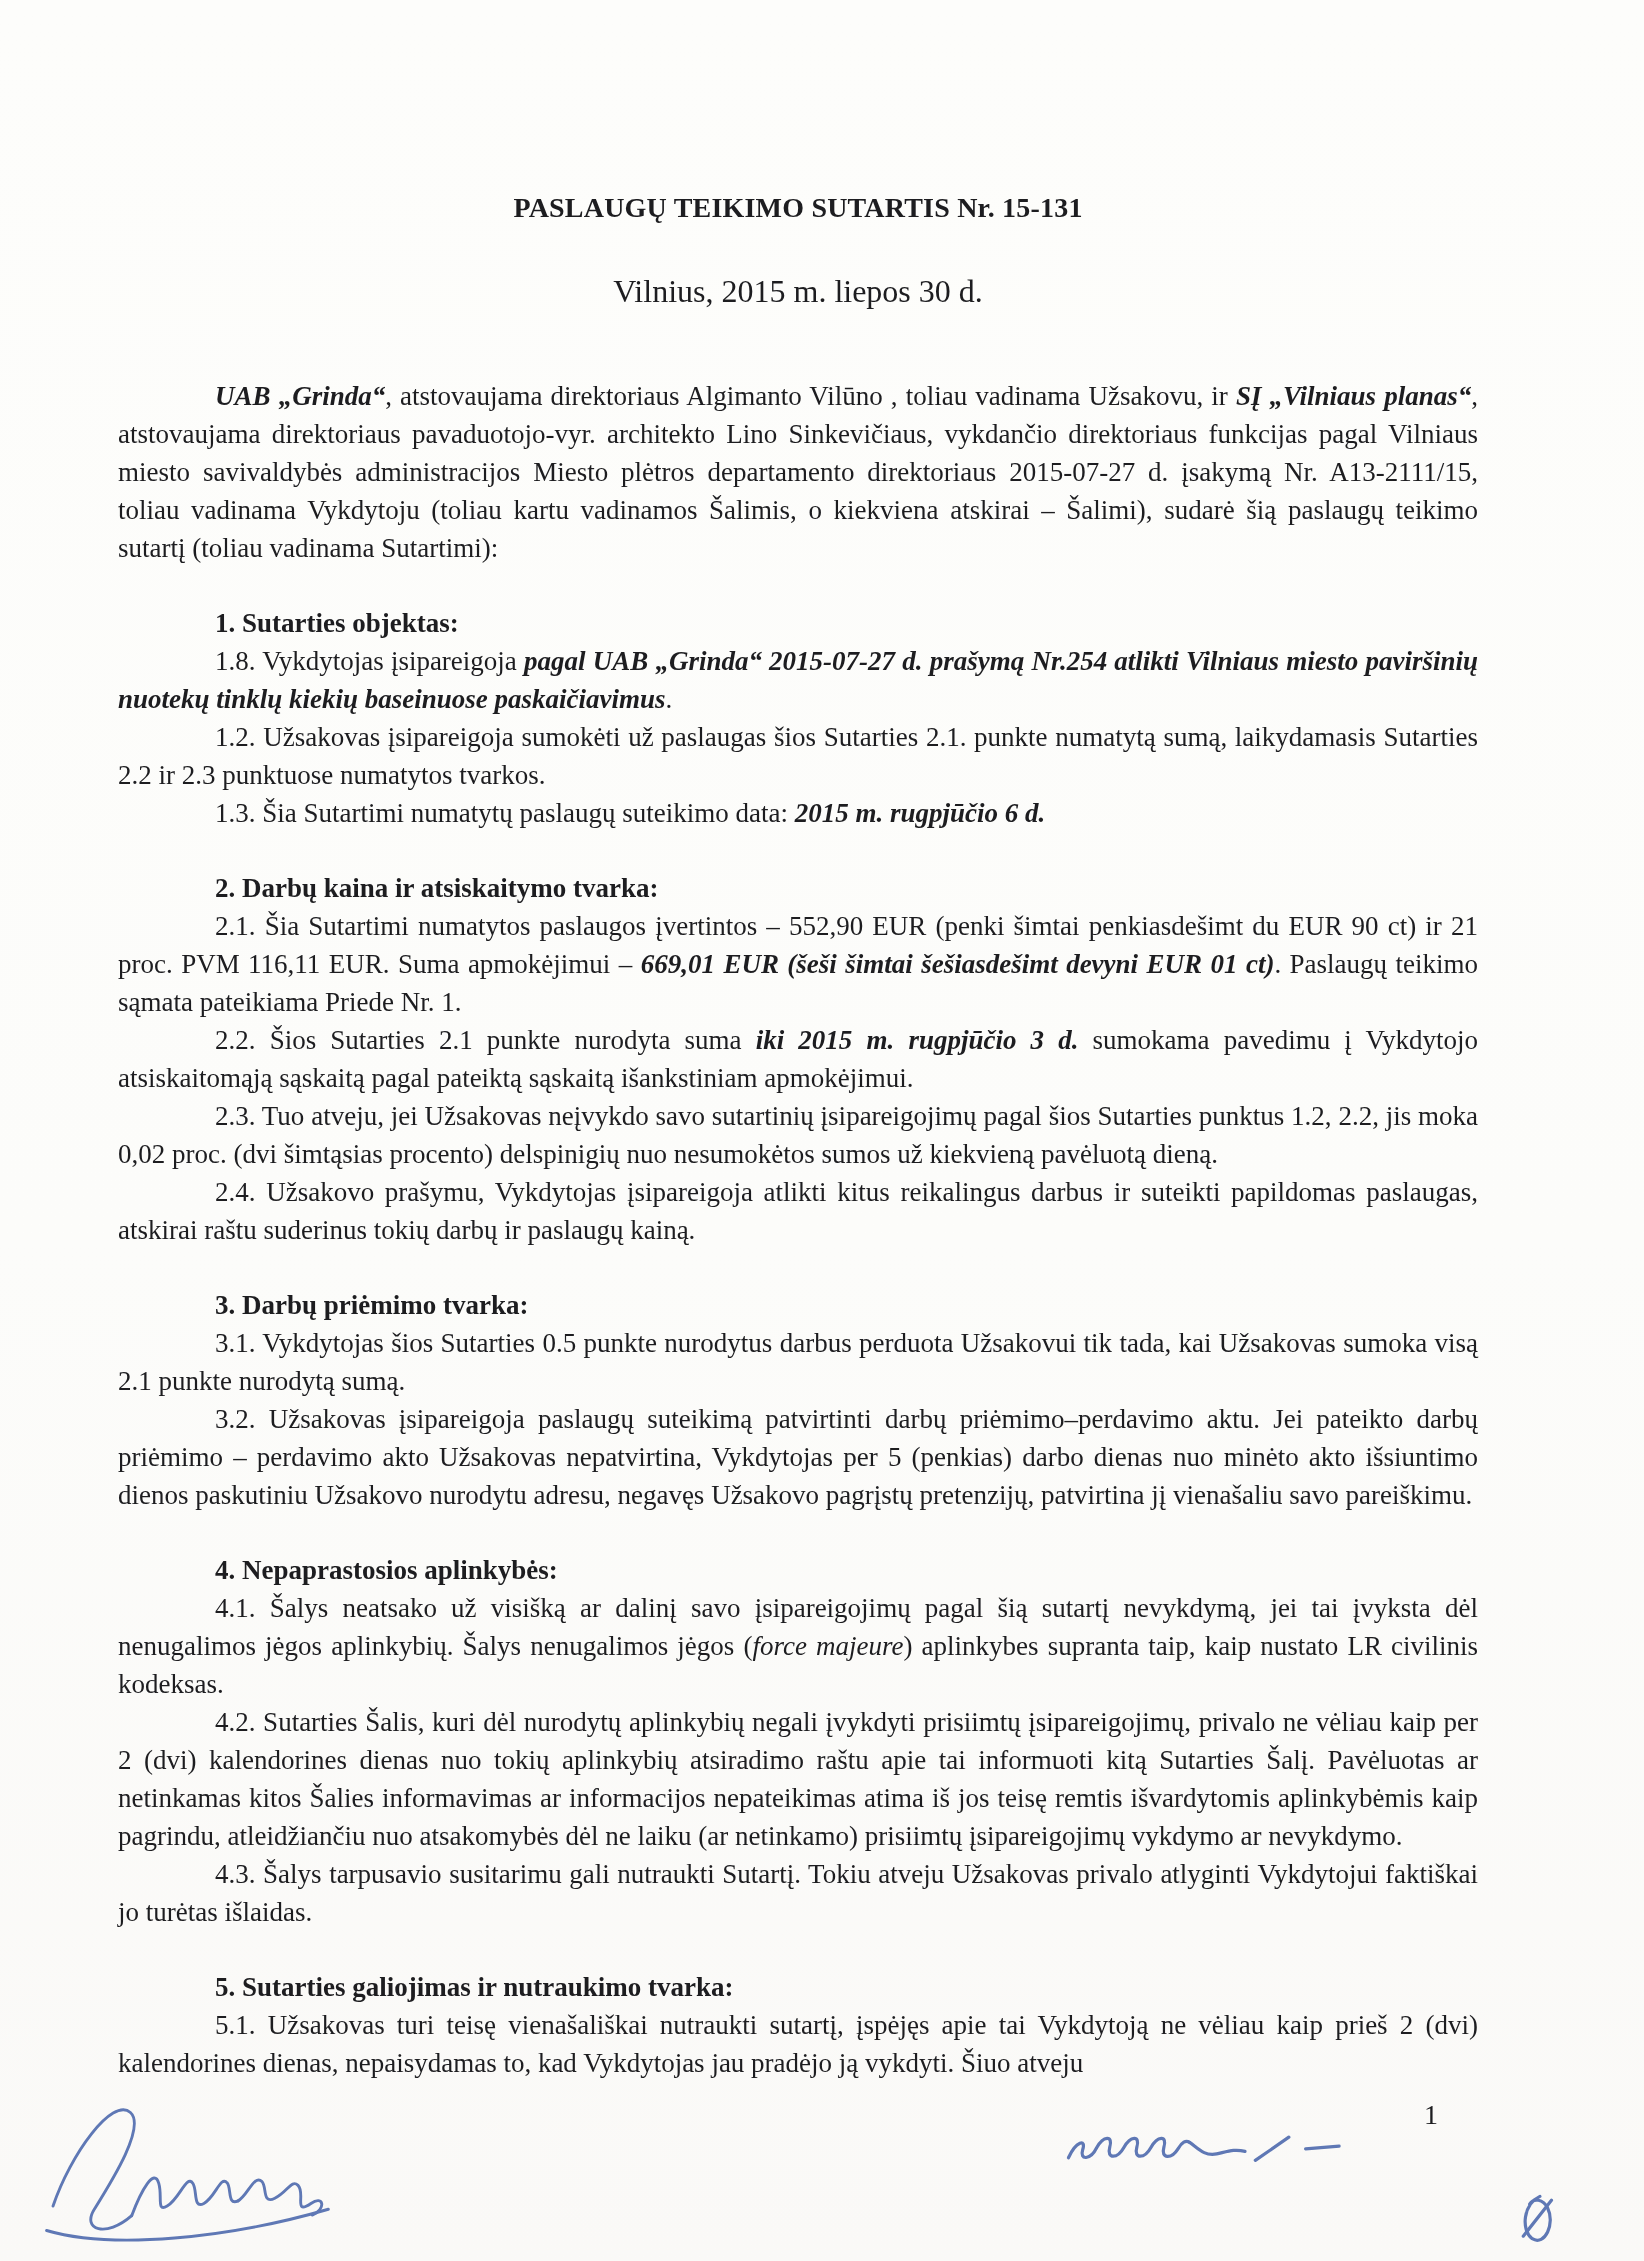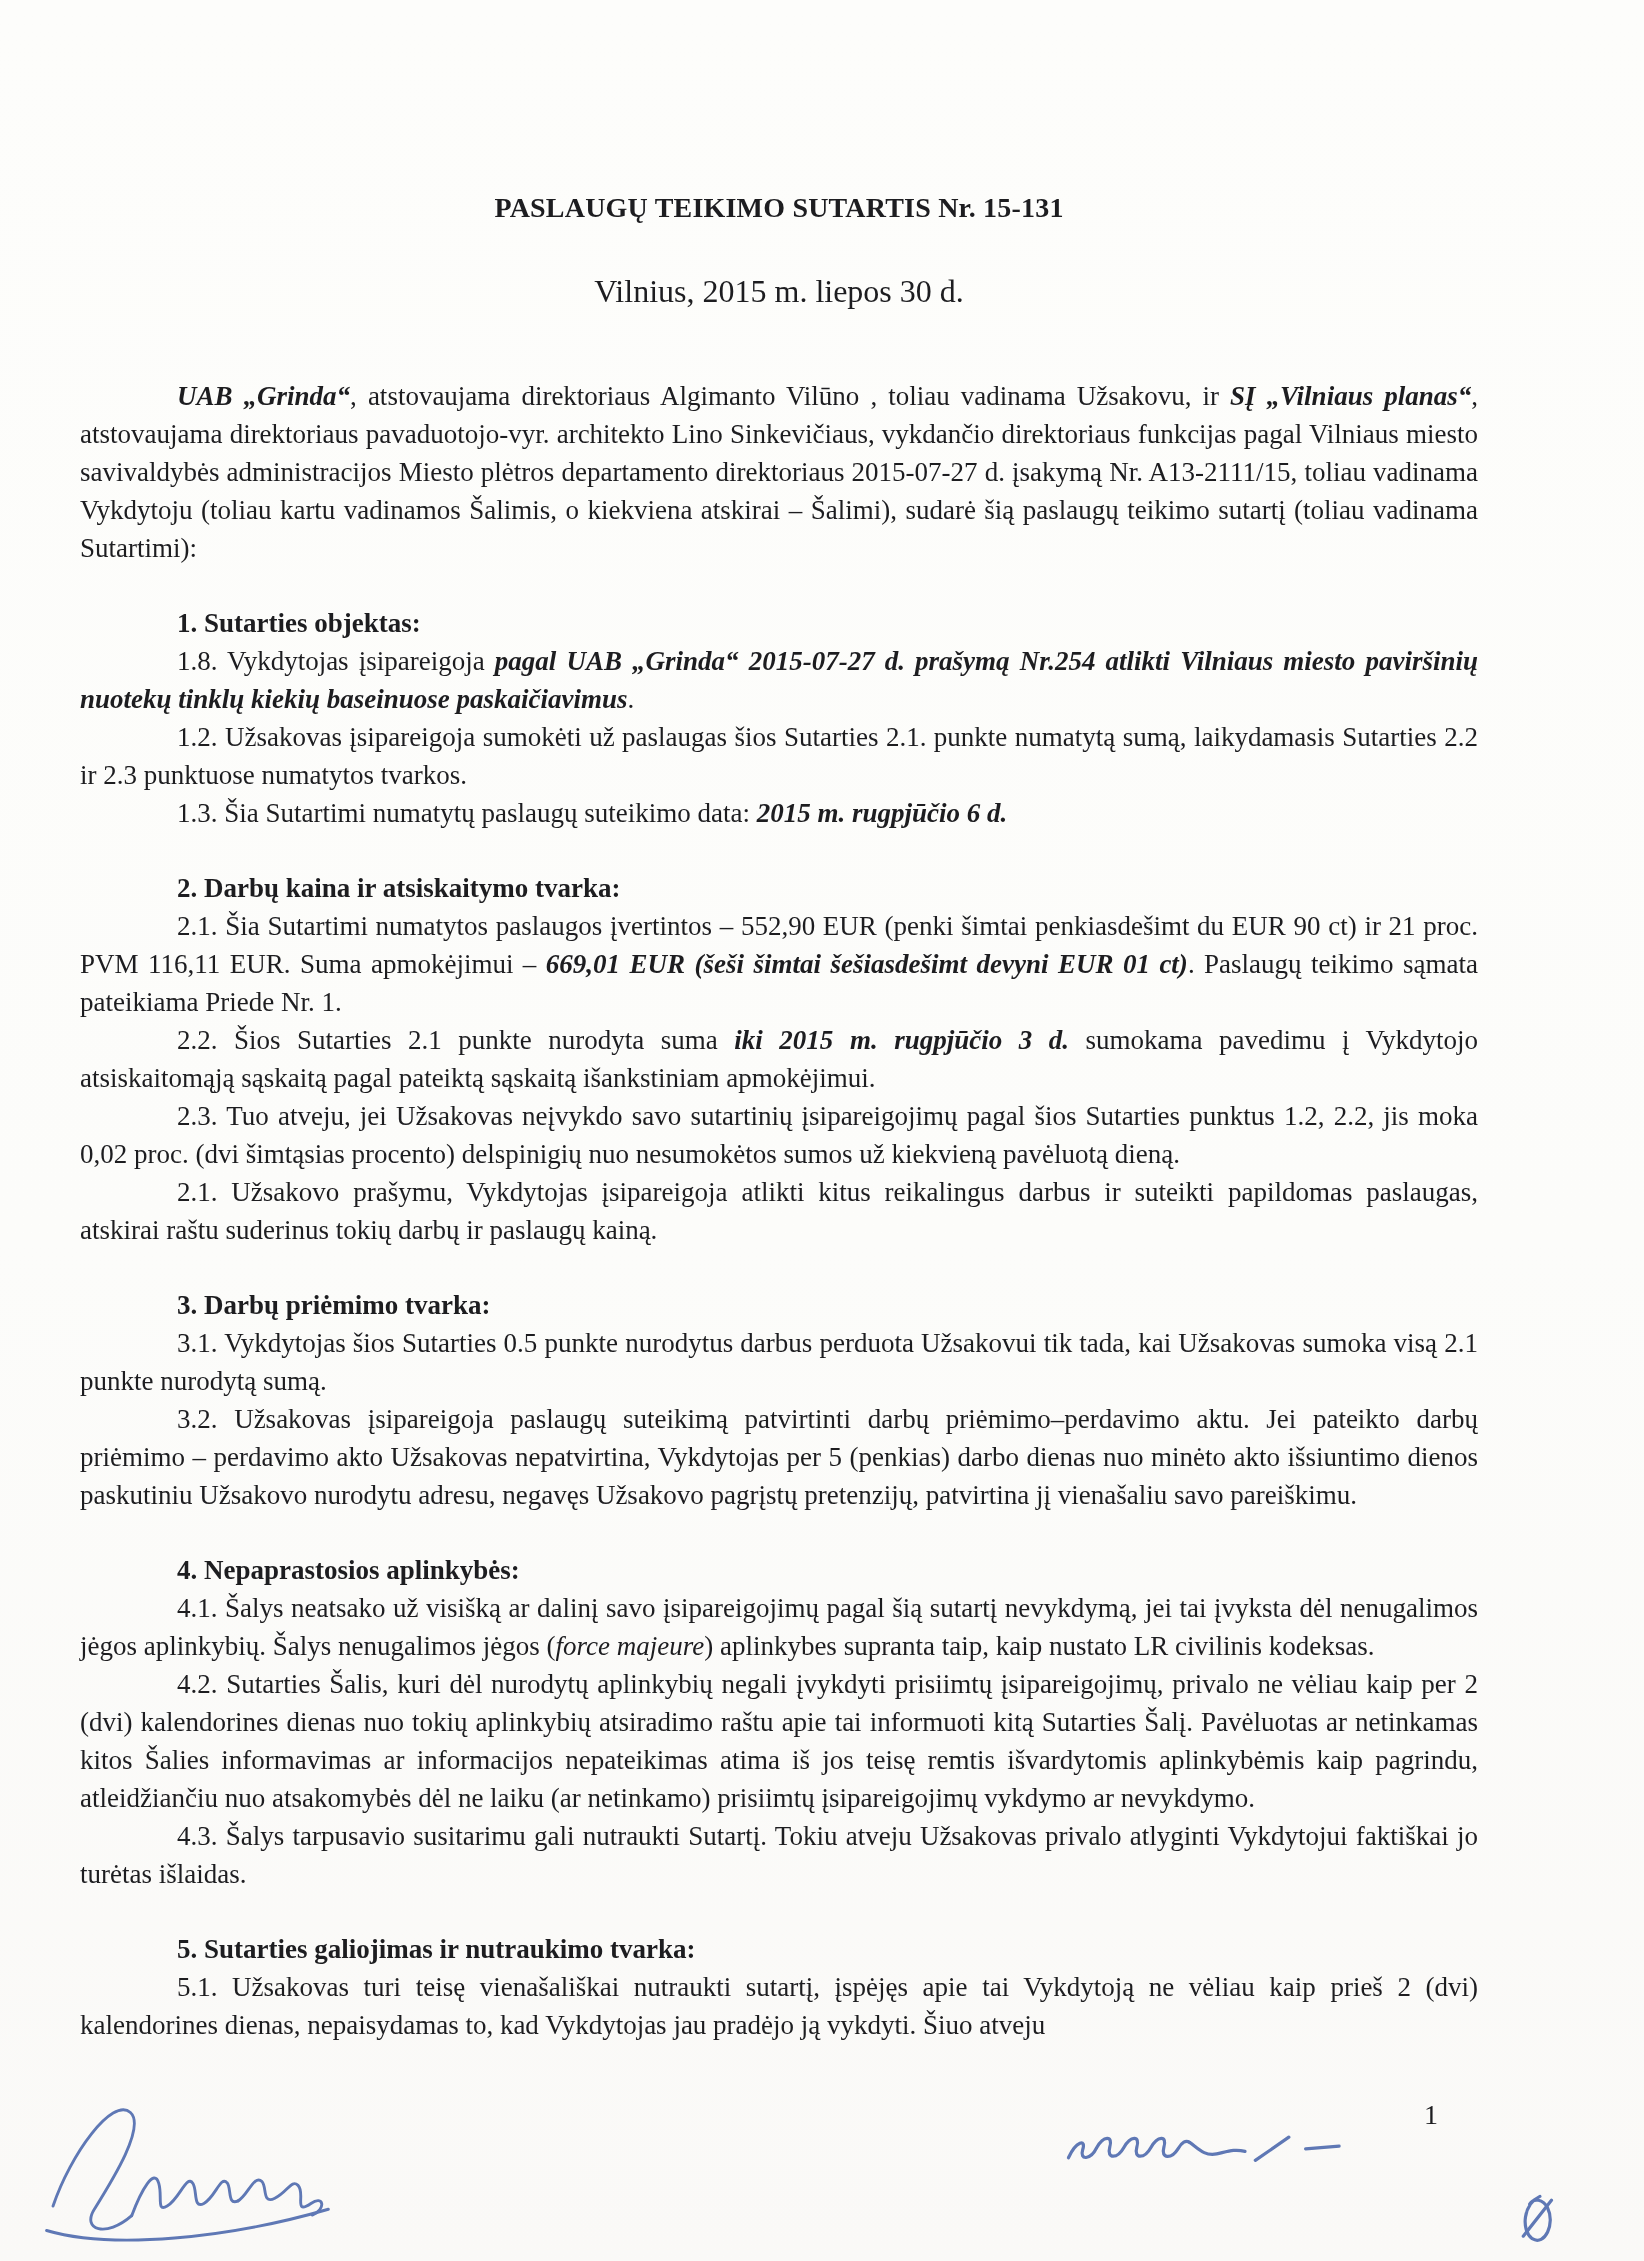--- a/index.html
+++ b/index.html
@@ -7,21 +7,21 @@
   body { width: 1644px; height: 2261px; background: #ffffff; }
 
   .page {
     position: relative;
     width: 1644px;
     height: 2261px;
     overflow: hidden;
     background: linear-gradient(180deg, #fdfdfb 0%, #fcfcfa 55%, #faf9f7 100%);
     font-family: "Liberation Serif", serif;
     color: #1d1d20;
-    padding: 192px 166px 0 80px;
+    padding: 192px 166px 0 118px;
   }
 
   .title {
     margin: 0;
     font-size: 28px;
     font-weight: 700;
     text-align: center;
     letter-spacing: 0.2px;
   }
 
@@ -81,21 +81,21 @@
       <p class="para"><span>1.8. Vykdytojas įsipareigoja </span><span class="bi">pagal UAB „Grinda“ 2015-07-27 d. prašymą Nr.254 atlikti Vilniaus miesto paviršinių nuotekų tinklų kiekių baseinuose paskaičiavimus</span><span>.</span></p>
       <p class="para"><span>1.2. Užsakovas įsipareigoja sumokėti už paslaugas šios Sutarties 2.1. punkte numatytą sumą, laikydamasis Sutarties 2.2 ir 2.3 punktuose numatytos tvarkos.</span></p>
       <p class="para"><span>1.3. Šia Sutartimi numatytų paslaugų suteikimo data: </span><span class="bi">2015 m. rugpjūčio 6 d.</span></p>
     </div>
 
     <div class="section">
       <p class="para heading">2. Darbų kaina ir atsiskaitymo tvarka:</p>
       <p class="para"><span>2.1. Šia Sutartimi numatytos paslaugos įvertintos – 552,90 EUR (penki šimtai penkiasdešimt du EUR 90 ct) ir 21 proc. PVM 116,11 EUR. Suma apmokėjimui – </span><span class="bi">669,01 EUR (šeši šimtai šešiasdešimt devyni EUR 01 ct)</span><span>. Paslaugų teikimo sąmata pateikiama Priede Nr. 1.</span></p>
       <p class="para"><span>2.2. Šios Sutarties 2.1 punkte nurodyta suma </span><span class="bi">iki 2015 m. rugpjūčio 3 d.</span><span> sumokama pavedimu į Vykdytojo atsiskaitomąją sąskaitą pagal pateiktą sąskaitą išankstiniam apmokėjimui.</span></p>
       <p class="para"><span>2.3. Tuo atveju, jei Užsakovas neįvykdo savo sutartinių įsipareigojimų pagal šios Sutarties punktus 1.2, 2.2, jis moka 0,02 proc. (dvi šimtąsias procento) delspinigių nuo nesumokėtos sumos už kiekvieną pavėluotą dieną.</span></p>
-      <p class="para"><span>2.1. Užsakovo prašymu, Vykdytojas įsipareigoja atlikti kitus reikalingus darbus ir suteikti papildomas paslaugas, atskirai raštu suderinus tokių darbų ir paslaugų kainą.</span></p>
+      <p class="para"><span>2.4. Užsakovo prašymu, Vykdytojas įsipareigoja atlikti kitus reikalingus darbus ir suteikti papildomas paslaugas, atskirai raštu suderinus tokių darbų ir paslaugų kainą.</span></p>
     </div>
 
     <div class="section">
       <p class="para heading">3. Darbų priėmimo tvarka:</p>
       <p class="para"><span>3.1. Vykdytojas šios Sutarties 0.5 punkte nurodytus darbus perduota Užsakovui tik tada, kai Užsakovas sumoka visą 2.1 punkte nurodytą sumą.</span></p>
       <p class="para"><span>3.2. Užsakovas įsipareigoja paslaugų suteikimą patvirtinti darbų priėmimo–perdavimo aktu. Jei pateikto darbų priėmimo – perdavimo akto Užsakovas nepatvirtina, Vykdytojas per 5 (penkias) darbo dienas nuo minėto akto išsiuntimo dienos paskutiniu Užsakovo nurodytu adresu, negavęs Užsakovo pagrįstų pretenzijų, patvirtina jį vienašaliu savo pareiškimu.</span></p>
     </div>
 
     <div class="section">
       <p class="para heading">4. Nepaprastosios aplinkybės:</p>

